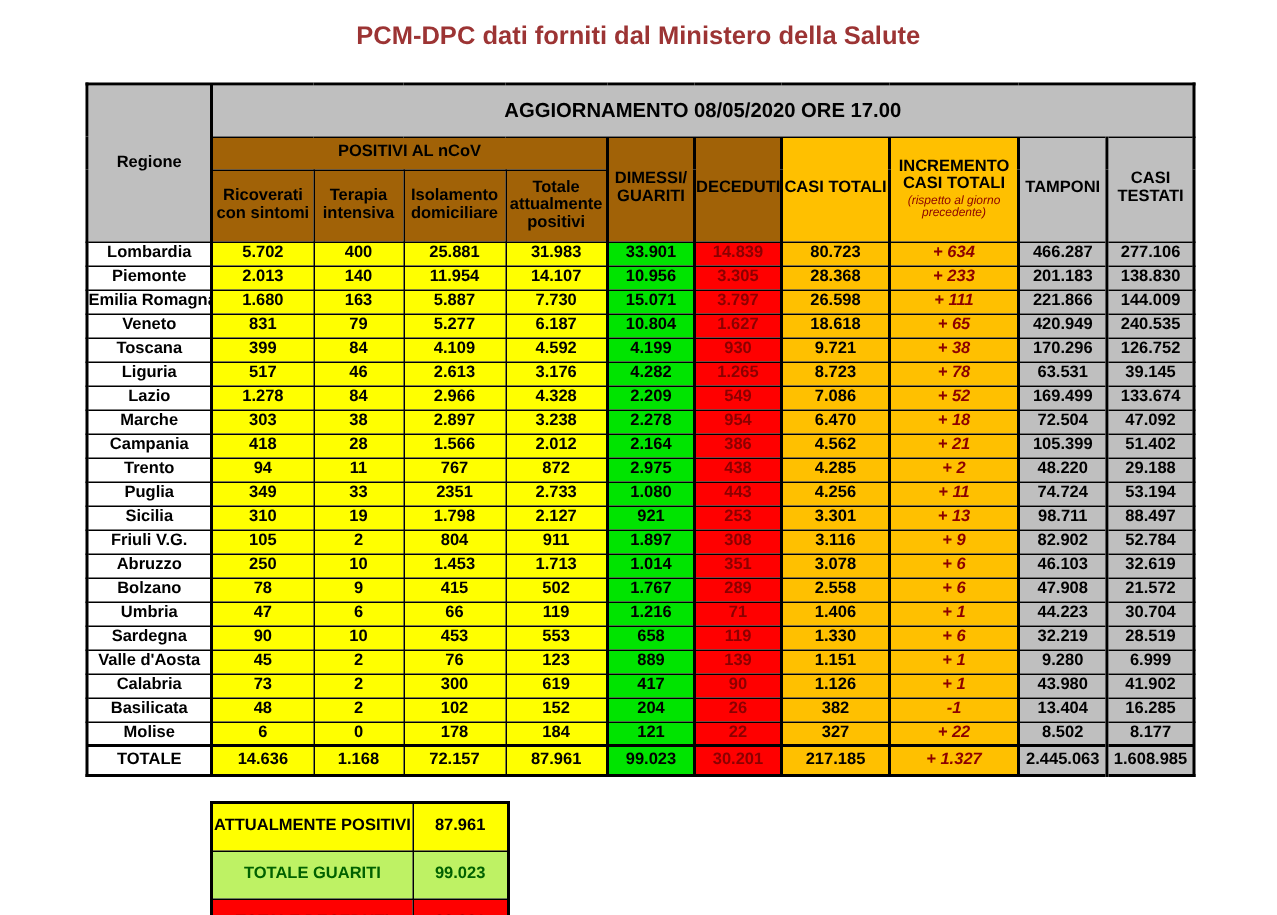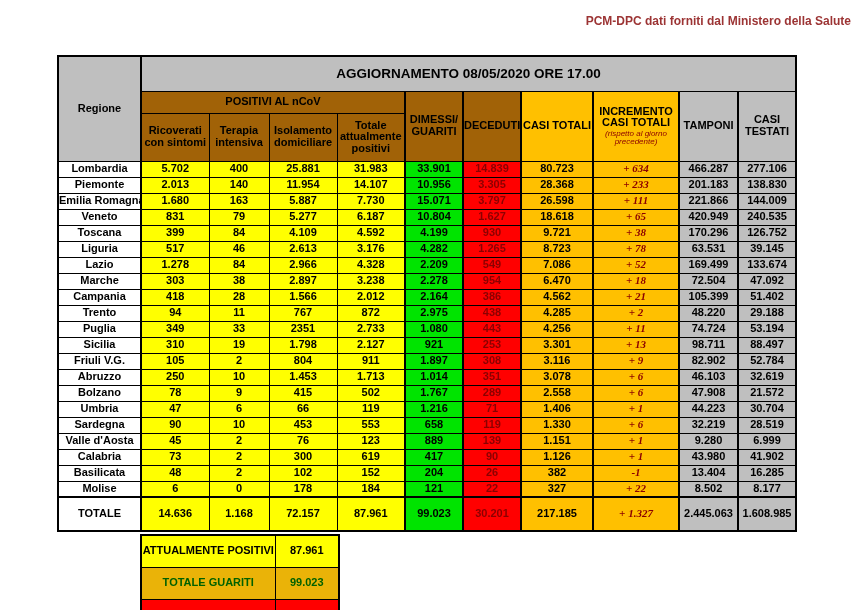--- a/index.html
+++ b/index.html
@@ -1,53 +1,53 @@
 <!DOCTYPE html>
 <html><head>
 <meta charset="utf-8">
 <style>
   * { margin:0; padding:0; box-sizing:border-box; }
   html,body { width:851px; height:610px; background:#ffffff; font-family:"Liberation Sans", sans-serif; }
   .page { position:relative; width:851px; height:610px; background:#fff; overflow:hidden; }
 
-  .title { position:absolute; top:14px; left:0; width:100%; text-align:right;
-           font-size:12px; font-weight:bold; color:#9c3434; }
+  .title { position:absolute; top:14px; left:0; width:100%; text-align:center;
+           font-size:17px; font-weight:bold; color:#9c3434; }
 
   table { border-collapse:collapse; table-layout:fixed; }
   th, td { border:1px solid #000; text-align:center; vertical-align:middle;
            font-size:11px; font-weight:bold; color:#000; line-height:1.05; overflow:hidden; }
 
   .main-table { position:absolute; left:57px; top:55px; width:738px; border:2px solid #000; }
   .bl2 { border-left-width:2px; }
 
   tr.h1 { height:35px; }
   tr.h2 { height:22px; }
   tr.h3 { height:48px; }
   tr.data-row { height:16px; }
-  tr.total-row { height:34px; }
+  tr.total-row { height:20px; }
   tr.total-row td { border-top-width:2px; }
 
   .hdr-gray   { background:#bfbfbf;margin-top:35px; }
   .hdr-white  { background:#a16207; }
   .hdr-orange { background:#ffc000; }
   .update-cell { font-size:13.5px; }
   .incr-note { display:block; font-size:8px; font-style:italic; font-weight:normal; color:#8b0000; margin-top:1px; }
 
   td.regione-cell { background:#ffffff; white-space:nowrap; }
   td.yellow { background:#ffff00; }
   td.green  { background:#00e400; }
   td.red    { background:#ff0000; color:#8b0000; }
   td.orange { background:#ffc000; }
   td.silver { background:#bfbfbf; }
-  td.incr   { font-style:italic; color:#8b0000;font-family:Liberation Serif, serif; }
+  td.incr   { font-style:italic; color:#8b0000; }
 
   .summary-table { position:absolute; left:140px; top:534px; width:198px; border:2px solid #000; }
   .summary-table tr { height:32px; }
   .sum-yellow { background:#ffff00; color:#000; }
-  .sum-green  { background:#eab308; color:#006100; }
+  .sum-green  { background:#bef264; color:#006100; }
   .sum-red    { background:#ff0000; color:#8b0000; }
   .sum-orange { background:#ffc000; color:#000; }
 </style>
 </head>
 <body>
 
 <div class="page">
 
   <div class="title">PCM-DPC dati forniti dal Ministero della Salute</div>
 

